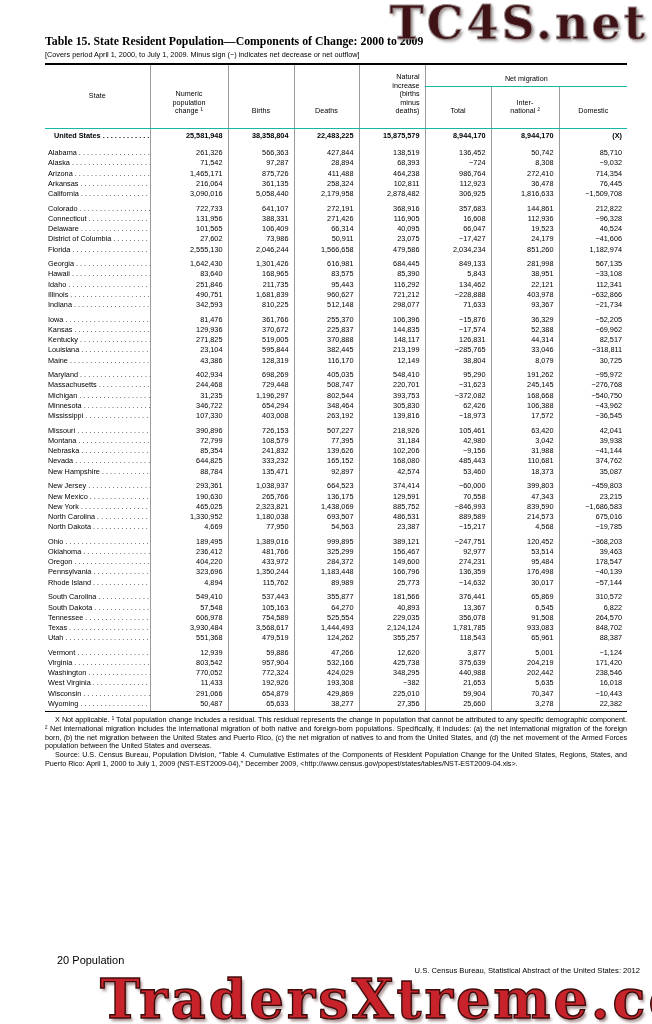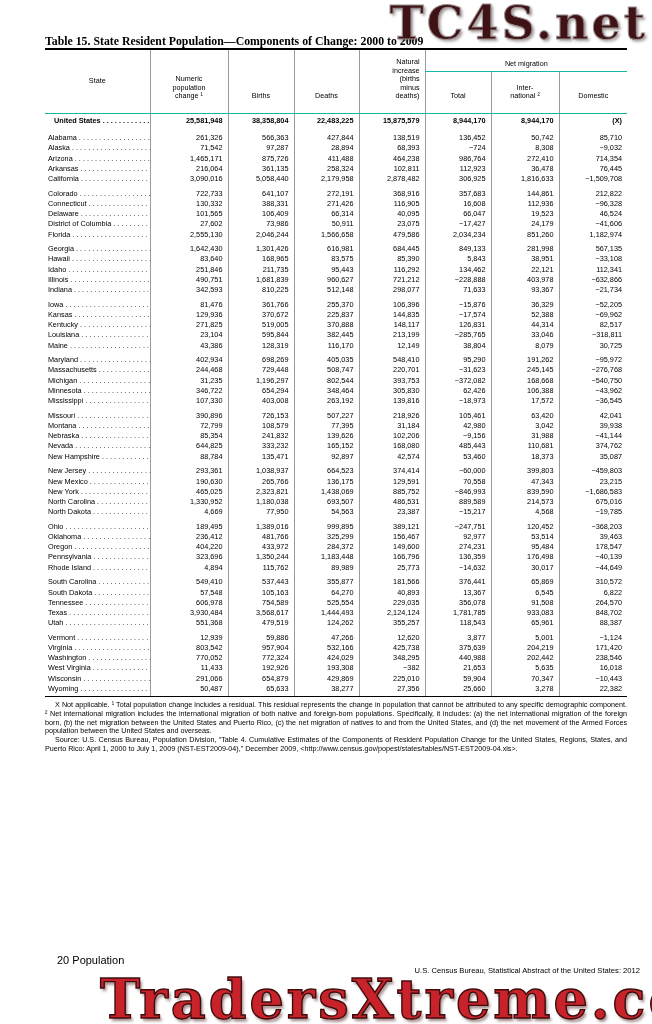--- a/index.html
+++ b/index.html
@@ -96,20 +96,21 @@
 </head>
 <body>
 
 <div class="page">
 
   <div class="wm wm-top">TC4S.net</div>
   <div class="wm wm-bot">TradersXtreme.com</div>
 
   <div class="content">
     <div class="title">Table 15. State Resident Population—Components of Change: 2000 to 2009</div>
+    <div class="note">[Covers period April 1, 2000, to July 1, 2009. Minus sign (−) indicates net decrease or net outflow]</div>
 
     <table class="t">
       <colgroup>
         <col style="width:105px">
         <col style="width:78px">
         <col style="width:66px">
         <col style="width:65px">
         <col style="width:66px">
         <col style="width:66px">
         <col style="width:68px">
@@ -203,21 +204,21 @@
             <td class="num">722,733</td>
             <td class="num">641,107</td>
             <td class="num">272,191</td>
             <td class="num">368,916</td>
             <td class="num">357,683</td>
             <td class="num">144,861</td>
             <td class="num">212,822</td>
           </tr>
           <tr>
             <td class="st"><span class="nm">Connecticut</span><span class="dots"> . . . . . . . . . . . . . . . . . . . . . . . . . . . . . . . . . . . . . . . . . . . . . . . . . . . . . . . . . . . . </span></td>
-            <td class="num">130,332</td>
+            <td class="num">131,956</td>
             <td class="num">388,331</td>
             <td class="num">271,426</td>
             <td class="num">116,905</td>
             <td class="num">16,608</td>
             <td class="num">112,936</td>
             <td class="num">−96,328</td>
           </tr>
           <tr>
             <td class="st"><span class="nm">Delaware</span><span class="dots"> . . . . . . . . . . . . . . . . . . . . . . . . . . . . . . . . . . . . . . . . . . . . . . . . . . . . . . . . . . . . </span></td>
             <td class="num">101,565</td>
@@ -539,21 +540,21 @@
             <td class="num">−40,139</td>
           </tr>
           <tr>
             <td class="st"><span class="nm">Rhode Island</span><span class="dots"> . . . . . . . . . . . . . . . . . . . . . . . . . . . . . . . . . . . . . . . . . . . . . . . . . . . . . . . . . . . . </span></td>
             <td class="num">4,894</td>
             <td class="num">115,762</td>
             <td class="num">89,989</td>
             <td class="num">25,773</td>
             <td class="num">−14,632</td>
             <td class="num">30,017</td>
-            <td class="num">−44,649</td>
+            <td class="num">−57,144</td>
           </tr>
           <tr class="gfirst">
             <td class="st"><span class="nm">South Carolina</span><span class="dots"> . . . . . . . . . . . . . . . . . . . . . . . . . . . . . . . . . . . . . . . . . . . . . . . . . . . . . . . . . . . . </span></td>
             <td class="num">549,410</td>
             <td class="num">537,443</td>
             <td class="num">355,877</td>
             <td class="num">181,566</td>
             <td class="num">376,441</td>
             <td class="num">65,869</td>
             <td class="num">310,572</td>

